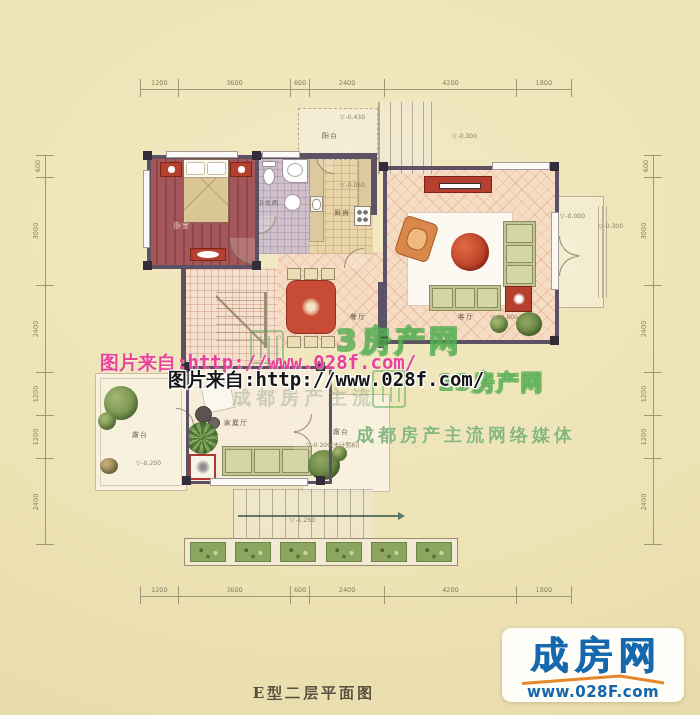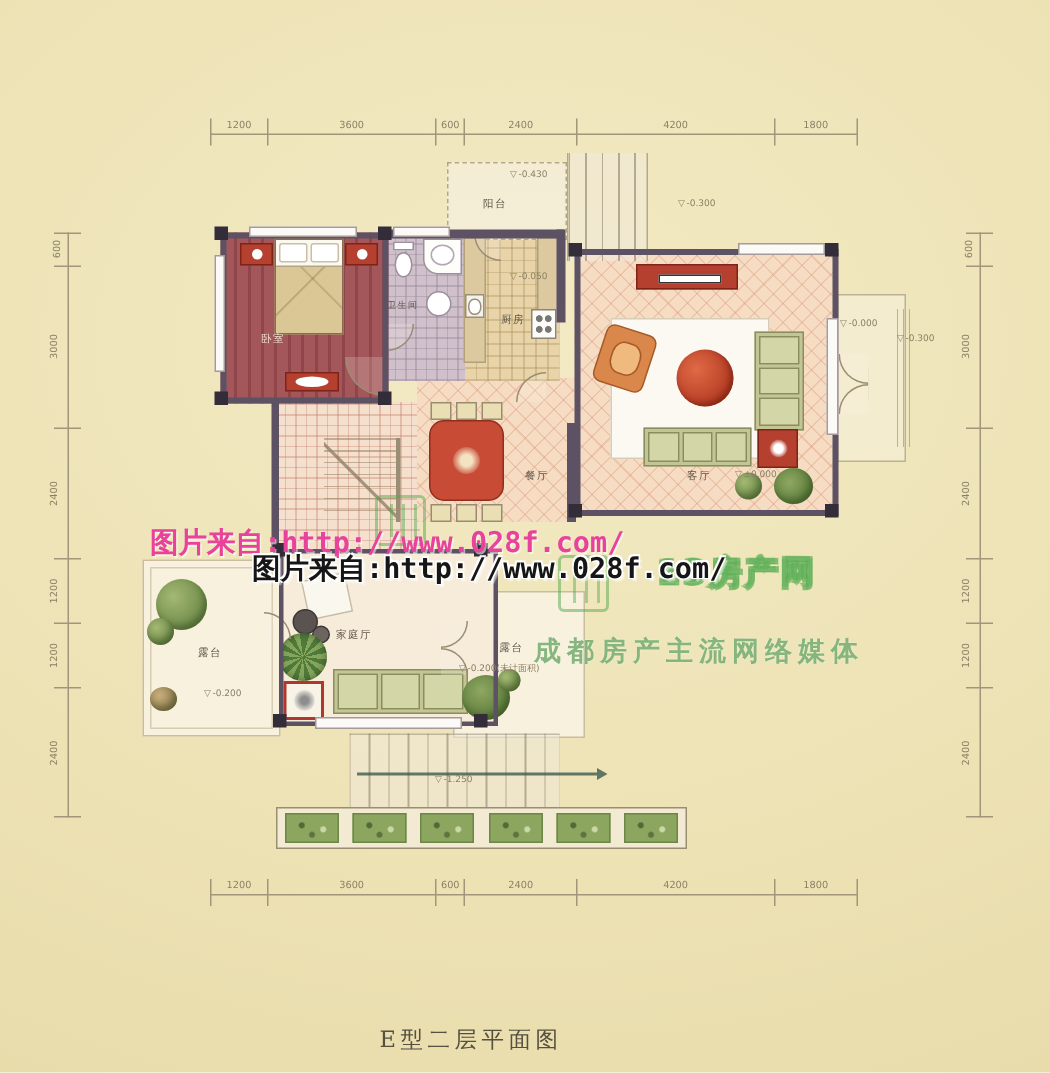--- a/index.html
+++ b/index.html
@@ -81,21 +81,21 @@
   .wm-black{font-family:"DejaVu Sans Mono","Liberation Mono",monospace;font-weight:bold;color:#161616;z-index:27;
     text-shadow:-1px -1px 0 #fff,1px -1px 0 #fff,-1px 1px 0 #fff,1px 1px 0 #fff,2px 2px 1px rgba(255,255,255,.6)}
   
   .cf-logo{position:absolute;left:502px;top:628px;width:182px;height:74px;background:#fefdf8;
     border-radius:9px;box-shadow:0 1px 4px rgba(90,75,40,.25);z-index:30;
     display:flex;flex-direction:column;align-items:center;justify-content:center}
   .cf-name{font-weight:bold;font-size:38px;letter-spacing:6px;color:#1668ae;
     text-shadow:1px 0 0 #1668ae;margin-left:6px}
   .cf-url{font-weight:bold;font-size:15px;color:#1566ad;letter-spacing:.5px;margin-top:-2px}
   .caption{position:absolute;left:0;top:684px;width:628px;text-align:center;z-index:30;
-    font-family:"DejaVu Serif","Liberation Serif",serif;font-weight:normal;
+    font-family:"DejaVu Serif","Liberation Serif",serif;font-weight:bold;
     font-size:15px;letter-spacing:3px;color:#55503f}
 </style>
 </head>
 <body>
 
 <div class="page">
 
   <div class="dim-h" style="left:140px;top:79px;width:432px">
     <div class="seg" style="width:8.7%">
         <span>1200</span>
@@ -345,22 +345,31 @@
   <div class="elev" style="left:452px;top:132px"><span class="tri">▽</span><span>-0.300</span></div>
   <div class="elev" style="left:340px;top:181px"><span class="tri">▽</span><span>-0.050</span></div>
   <div class="elev" style="left:560px;top:212px"><span class="tri">▽</span><span>-0.000</span></div>
   <div class="elev" style="left:598px;top:222px"><span class="tri">▽</span><span>-0.300</span></div>
   <div class="elev" style="left:490px;top:313px"><span class="tri">▽</span><span>±0.000</span></div>
   <div class="elev" style="left:136px;top:459px"><span class="tri">▽</span><span>-0.200</span></div>
   <div class="elev" style="left:306px;top:441px"><span class="tri">▽</span><span>-0.200(未计面积)</span></div>
   <div class="elev" style="left:290px;top:516px"><span class="tri">▽</span><span>-1.250</span></div>
 
   <div class="wm-logo" style="left:250px;top:330px;width:34px;height:34px"></div>
+  <div class="wm wm-outline" style="left:336px;top:326px;font-size:30px;letter-spacing:4px">3房产网</div>
   <div class="wm-logo" style="left:372px;top:370px;width:34px;height:38px"></div>
   <div class="wm wm-outline" style="left:438px;top:372px;font-size:22px;letter-spacing:2px">13房产网</div>
   <div class="wm wm-slogan" style="left:356px;top:426px;font-size:18px;letter-spacing:4px">成都房产主流网络媒体</div>
+  <div class="wm wm-faint" style="left:232px;top:388px;font-size:19px;letter-spacing:5px">成都房产主流</div>
   <div class="wm wm-magenta" style="left:100px;top:353px;font-size:19px">图片来自:http://www.028f.com/</div>
   <div class="wm wm-black" style="left:168px;top:370px;font-size:19px">图片来自:http://www.028f.com/</div>
 
+  <div class="cf-logo">
+    <div class="cf-name">成房网</div>
+    <svg width="150" height="11" viewBox="0 0 150 11" style="margin-top:-7px">
+        <path d="M4 9.5 L102 2 L146 9" stroke="#e8872a" stroke-width="3" fill="none"></path>
+      </svg>
+    <div class="cf-url">www.028F.com</div>
+  </div>
 
   <div class="caption">E型二层平面图</div>
 
 </div>
 
 </body></html>

